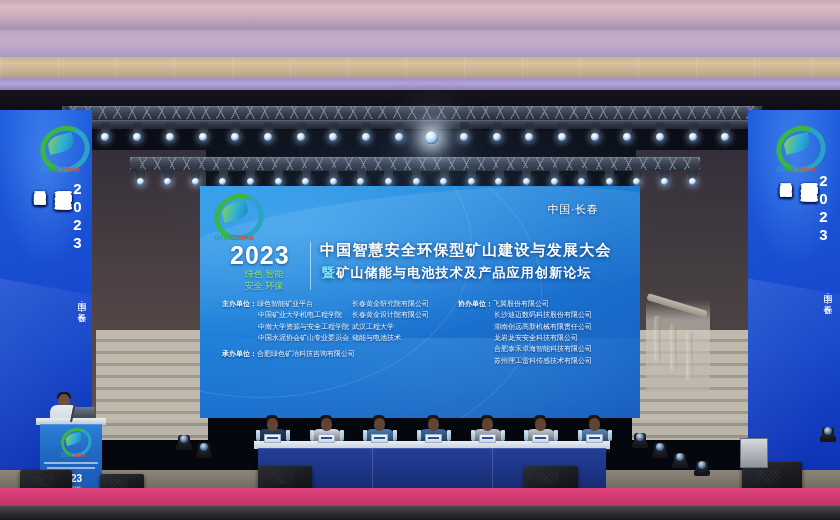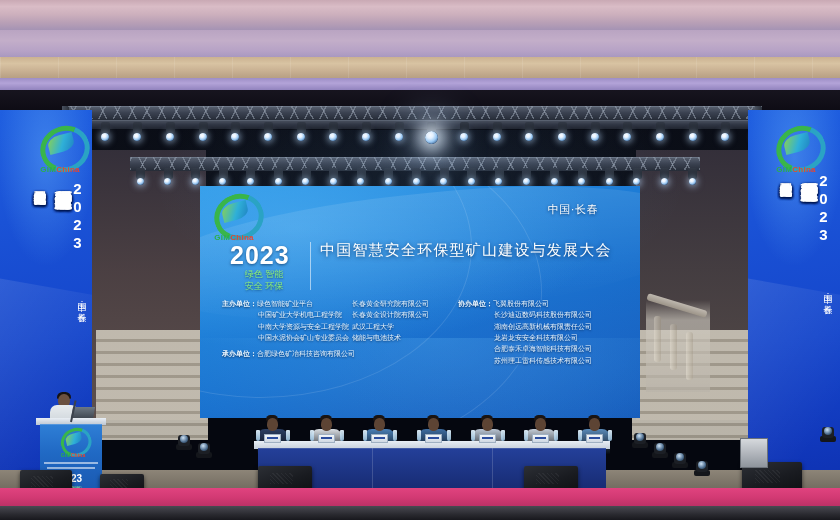--- a/index.html
+++ b/index.html
@@ -155,21 +155,21 @@
     text-shadow:0 1px 3px rgba(0,30,70,.6);
   }
   .slogan{
     position:absolute;color:#8ff07a;text-align:center;line-height:1.35;
     text-shadow:0 1px 2px rgba(0,40,80,.7);
   }
   .vrule{
     position:absolute;width:1px;background:rgba(255,255,255,.55);
   }
   .title-main,.title-sub{
-    position:absolute;color:#ffffff;font-weight:normal;white-space:nowrap;
+    position:absolute;color:#ffffff;font-weight:bold;white-space:nowrap;
     letter-spacing:1.2px;
     text-shadow:0 1px 4px rgba(0,35,80,.8);
     text-align:center;
   }
   .title-sub .mark{color:#7ce7ff;}
   .place-date{
     position:absolute;color:#ffffff;text-align:center;line-height:1.5;
     text-shadow:0 1px 3px rgba(0,35,80,.8);letter-spacing:.6px;
   }
   .org-block{
@@ -468,20 +468,23 @@
     </div>
 
     <div class="year-2023" style="left:30px;top:55px;font-size:25px;">2023</div>
     <div class="slogan" style="left:26px;top:82px;width:76px;font-size:9px;">
       <div>绿色 智能</div>
       <div>安全 环保</div>
     </div>
     <div class="vrule" style="left:110px;top:56px;height:48px;"></div>
 
     <div class="title-main" style="left:120px;top:55px;font-size:15px;">中国智慧安全环保型矿山建设与发展大会</div>
+    <div class="title-sub" style="left:122px;top:78px;font-size:13px;">
+      <span class="mark">暨</span><span>矿山储能与电池技术及产品应用创新论坛</span>
+    </div>
 
     <div class="place-date" style="left:318px;top:15px;width:110px;font-size:11px;">
       <div>中国·长春</div>
     </div>
 
     <div class="org-block" style="left:22px;top:112px;font-size:7px;">
       <div>
         <span class="org-label">主办单位：</span><span>绿色智能矿业平台</span>
       </div>
       <div style="padding-left:36px;">中国矿业大学机电工程学院</div>

